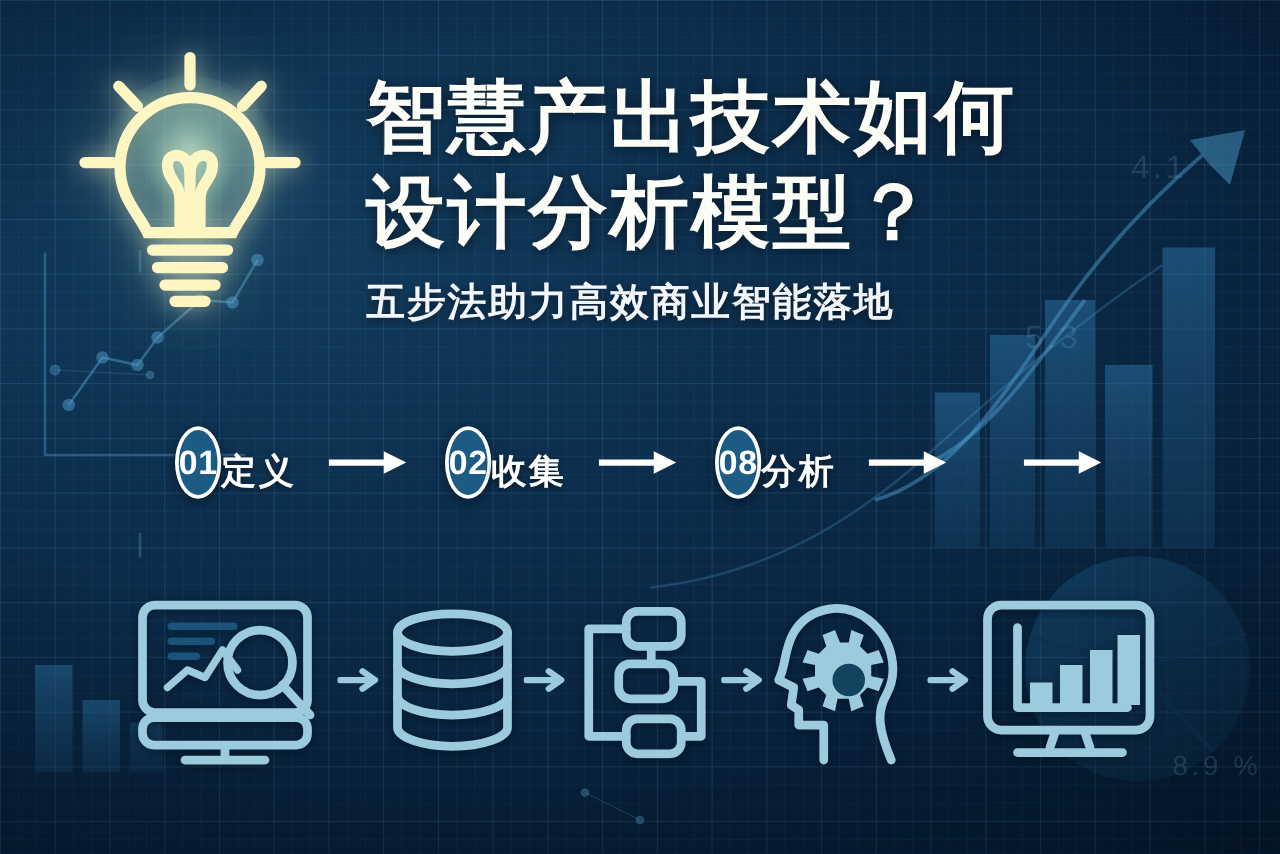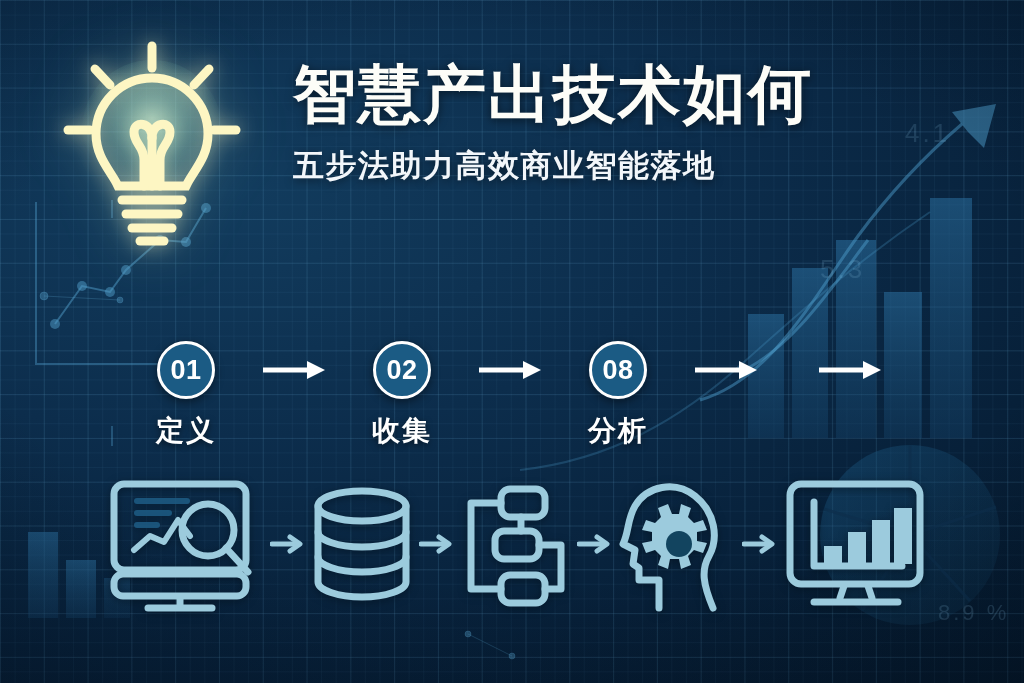--- a/index.html
+++ b/index.html
@@ -39,21 +39,21 @@
   .title-line{ color:#fdfdf8; font-weight:bold; font-size:63px; line-height:76px;
                letter-spacing:2px; white-space:nowrap;
                text-shadow:0 2px 10px rgba(0,0,0,.55); }
   .subtitle{ color:#f2f6fa; font-size:31px; line-height:40px; margin-top:14px;
              letter-spacing:1.5px; white-space:nowrap;
              text-shadow:0 2px 8px rgba(0,0,0,.5);font-weight:bold; }
 
   
   .steps{ position:absolute; left:140px; top:341px; width:772px; height:110px;
           display:flex; align-items:flex-start; }
-  .step{ width:92px; flex:0 0 92px; display:flex; flex-direction:column; align-items:center; }
+  .step{ width:92px; flex:0 0 92px; display:flex; align-items:center; }
   .bubble{ width:58px; height:58px; border-radius:50%;
            background:#1b5b84; border:3px solid #ffffff;
            display:flex; align-items:center; justify-content:center;
            color:#ffffff; font-weight:bold; font-size:27px; letter-spacing:.5px;
            box-shadow:0 0 0 1px rgba(10,40,66,.7), 0 3px 10px rgba(0,0,0,.45); }
   .step-label{ margin-top:13px; color:#ffffff; font-weight:bold; font-size:28px;
                letter-spacing:2px; white-space:nowrap;
                text-shadow:0 2px 6px rgba(0,0,0,.55); }
   .step-arrow{ flex:1 1 auto; height:58px; display:flex; align-items:center;
                justify-content:center; }
@@ -186,20 +186,21 @@
         <line x1="70" y1="166" x2="130" y2="166"></line>
         <line x1="74" y1="180" x2="126" y2="180"></line>
         <line x1="80" y1="194" x2="120" y2="194"></line>
         <line x1="88" y1="207" x2="112" y2="207"></line>
       </g>
     </svg>
   </div>
 
   <div class="title-block">
     <div class="title-line">智慧产出技术如何</div>
+    <div class="title-line">设计分析模型？</div>
     <div class="subtitle">五步法助力高效商业智能落地</div>
   </div>
 
   <div class="steps">
 
     <div class="step">
       <div class="bubble">01</div>
       <div class="step-label">定义</div>
     </div>
 

